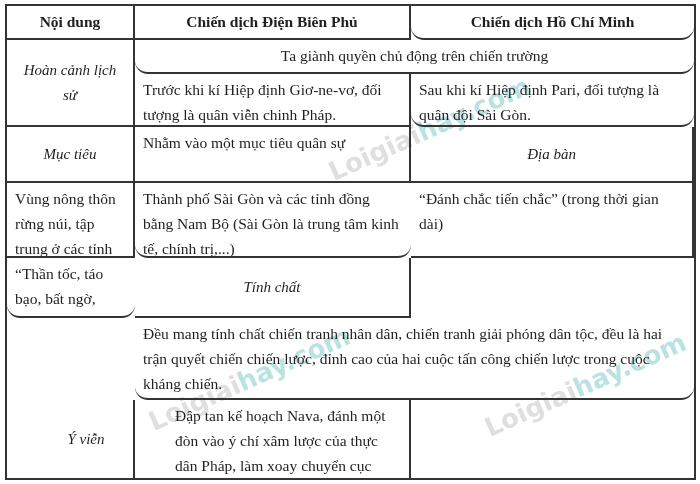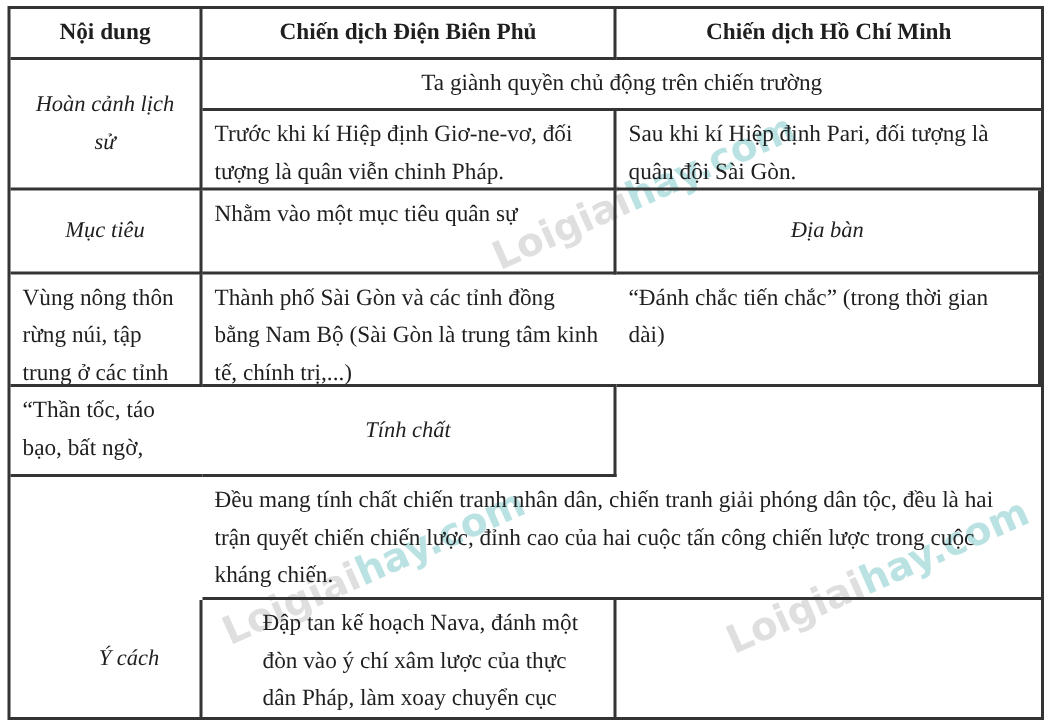--- a/index.html
+++ b/index.html
@@ -42,21 +42,21 @@
     grid-template-columns: 128px 276px 1fr;
     grid-template-rows: 34px 34px 53px 56px 75px 60px 82px 1fr;
     z-index: 1;
   }
   .cell {
     border-right: 2px solid #343434;
     border-bottom: 2px solid #343434;
     overflow: hidden;
     background: transparent;
   }
-  .cell.last-col { border-right: none; }
+  .cell.last-col { border-right: none; border-radius: 13px; }
   .cell.last-row { border-bottom: none; margin-left: 32px; }
   .hdr {
     font-weight: bold;
     font-size: 15.5px;
     display: flex; align-items: center; justify-content: center;
     text-align: center;
   }
   .lbl {
     font-style: italic;
     font-size: 15px;
@@ -105,17 +105,17 @@
     <div class="cell lbl">Địa bàn</div>
     <div class="cell body">Vùng nông thôn rừng núi, tập trung ở các tỉnh Tây Bắc.</div>
     <div class="cell body last-col">Thành phố Sài Gòn và các tỉnh đồng bằng Nam Bộ (Sài Gòn là trung tâm kinh tế, chính trị,...)</div>
 
     <div class="cell body">“Đánh chắc tiến chắc” (trong thời gian dài)</div>
     <div class="cell body last-col">“Thần tốc, táo bạo, bất ngờ, chắc thắng” (trong thời gian ngắn)</div>
 
     <div class="cell lbl">Tính chất</div>
     <div class="cell body last-col span-merged" style="grid-column: 2 / span 2;">Đều mang tính chất chiến tranh nhân dân, chiến tranh giải phóng dân tộc, đều là hai trận quyết chiến chiến lược, đỉnh cao của hai cuộc tấn công chiến lược trong cuộc kháng chiến.</div>
 
-    <div class="cell lbl last-row">Ý cách</div>
+    <div class="cell lbl last-row">Ý viễn</div>
     <div class="cell body last-row">Đập tan kế hoạch Nava, đánh một đòn vào ý chí xâm lược của thực dân Pháp, làm xoay chuyển cục diện chiến tranh.</div>
 
   </div>
 </div>
 
 </body></html>

